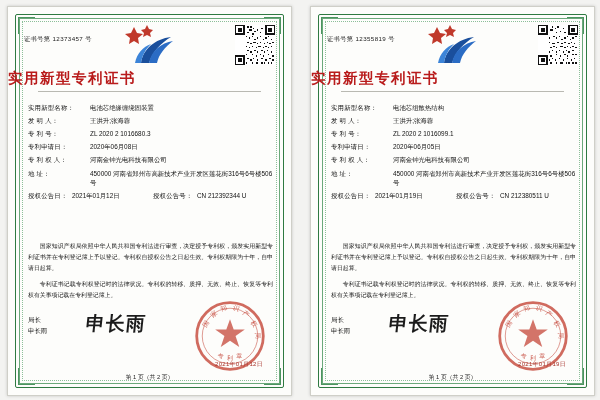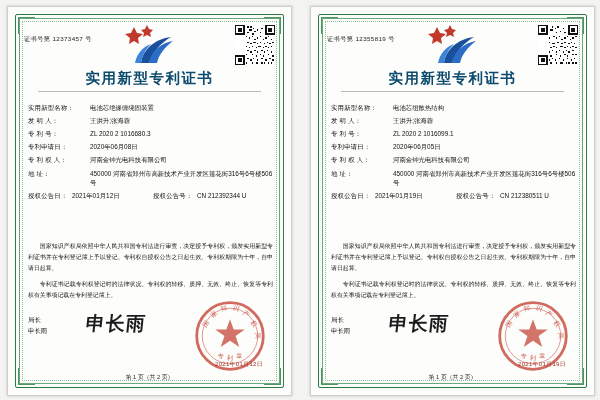--- a/index.html
+++ b/index.html
@@ -58,26 +58,26 @@
     width:58px;height:44px;
   }
   .qr{
     position:absolute;right:0;top:2px;
     width:40px;height:40px;
     background:#fff;
   }
 
   .title{
     position:absolute;top:62px;left:0;right:0;
-    text-align:center;
+    text-align:left;
     font-family:"DejaVu Sans","Liberation Sans",sans-serif;
     font-weight:bold;
     font-size:14.5px;
     letter-spacing:1.5px;
-    color:#0c4a6e;
+    color:#b91c1c;
   }
   .title-rule{
     position:absolute;top:84px;left:30px;right:30px;
     height:0;border-top:0.7px solid #b9b9b2;
   }
 
   .fields{
     position:absolute;top:96px;left:20px;right:18px;
     font-size:6.4px;color:#111;line-height:1.55;
   }

